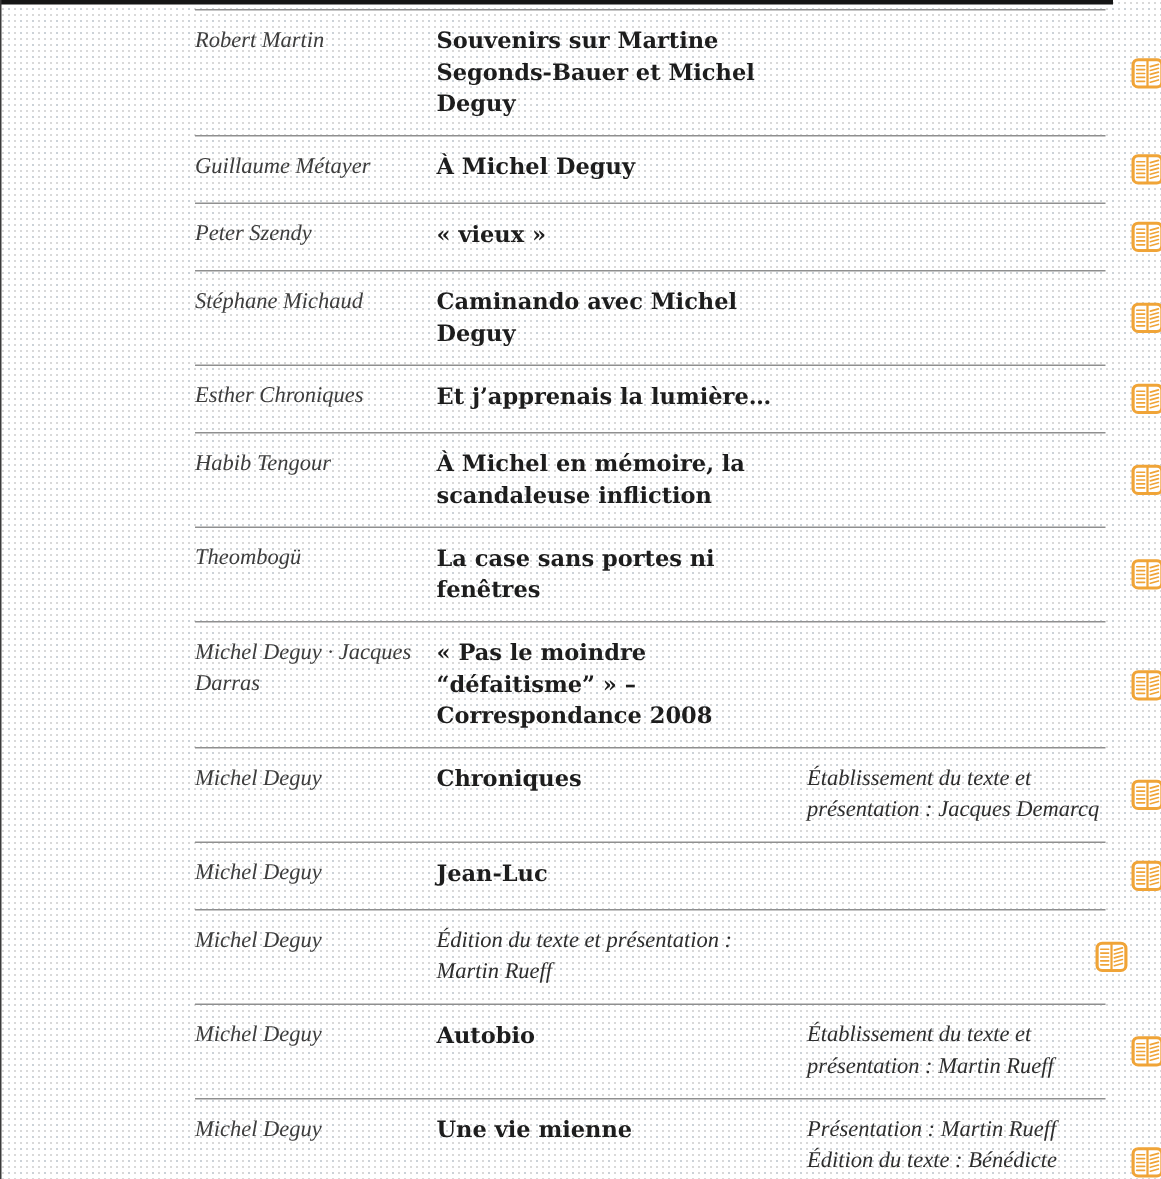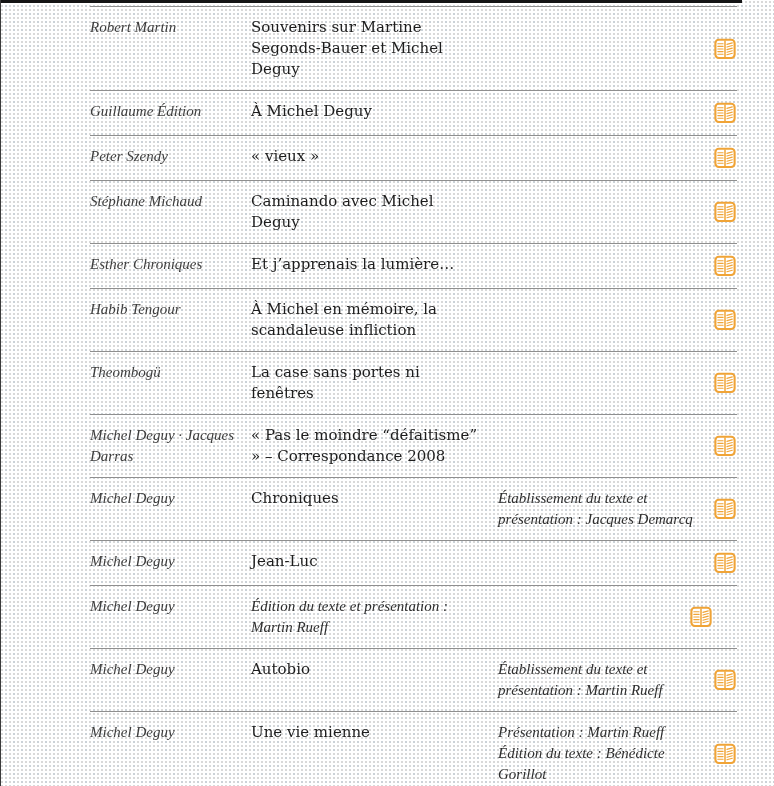--- a/index.html
+++ b/index.html
@@ -26,30 +26,31 @@
   }
   .content{
     position:absolute;left:90px;top:6px;width:647px;
   }
   .row{
     display:grid;
     grid-template-columns:161px 247px 215px 24px;
     align-items:start;
     border-top:1px solid #8f8f8f;
     padding:10px 0 10px 0;
+    margin-left:40px;
   }
   .cell{font-size:15px;line-height:21px;}
   .author{
     font-style:italic;
     color:#3d3d3d;
     padding-right:8px;
   }
   .title{
     font-family:"DejaVu Serif", serif;
-    font-weight:normal;
+    font-weight:bold;
     color:#1d1d1d;
     padding-right:12px;
   }
   .note{
     font-style:italic;
     color:#2e2e2e;
     padding-right:6px;
     white-space:pre-line;
   }
   .icon-cell{
@@ -86,21 +87,21 @@
           <line x1="13.9" y1="7.4" x2="19.3" y2="5.9"></line>
           <line x1="13.9" y1="10.0" x2="19.3" y2="8.5"></line>
           <line x1="13.9" y1="12.6" x2="19.3" y2="11.1"></line>
           <line x1="13.9" y1="15.2" x2="19.3" y2="13.7"></line>
           <line x1="13.9" y1="17.8" x2="19.3" y2="16.3"></line>
         </g>
       </svg>
     </div>
   </div>
       <div class="row">
-    <div class="cell author">Guillaume Édition</div>
+    <div class="cell author">Guillaume Métayer</div>
     <div class="cell title">À Michel Deguy</div>
     <div class="cell note"></div>
     <div class="icon-cell">
       <svg width="24" height="24" viewBox="0 0 24 24" aria-hidden="true">
         <rect x="2.4" y="2.8" width="19.2" height="18.2" rx="3.4" fill="#ffffff" stroke="#F0A437" stroke-width="2.1"></rect>
         <line x1="12" y1="3.4" x2="12" y2="20.4" stroke="#F0A437" stroke-width="1.5"></line>
         <g stroke="#F0A437" stroke-width="1.1" stroke-linecap="round">
           <line x1="4.8" y1="6.8" x2="10.1" y2="6.8"></line>
           <line x1="4.8" y1="9.4" x2="10.1" y2="9.4"></line>
           <line x1="4.8" y1="12.0" x2="10.1" y2="12.0"></line>

